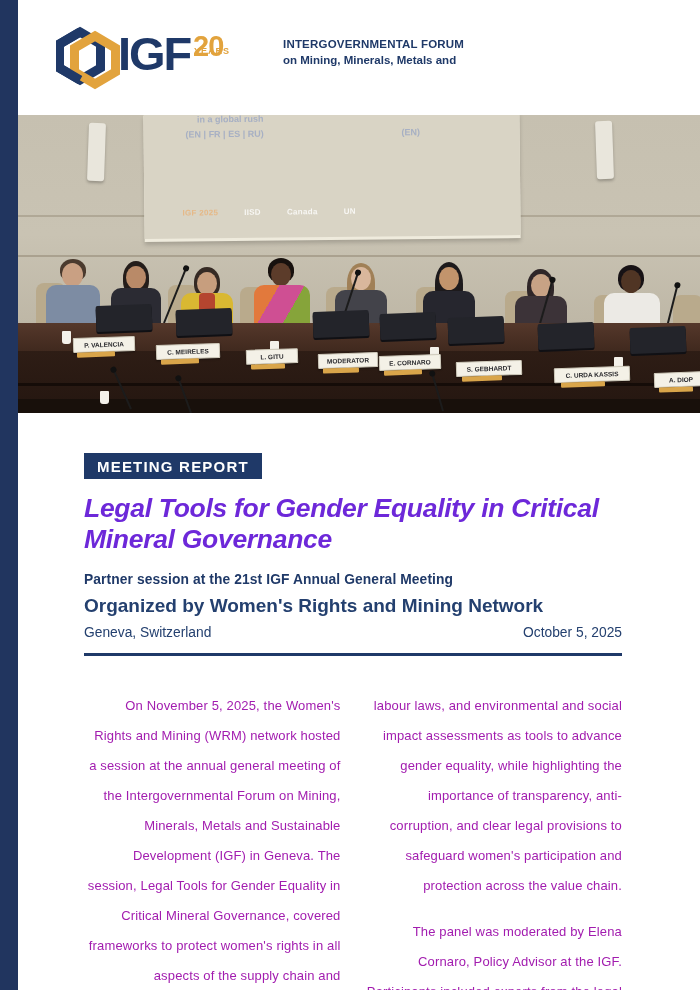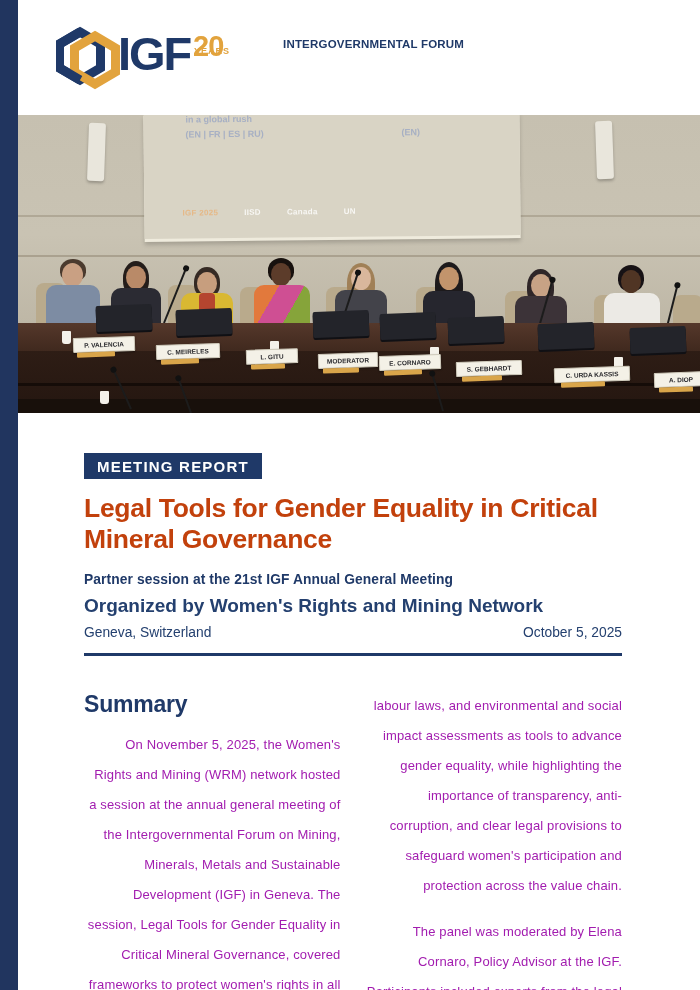--- a/index.html
+++ b/index.html
@@ -48,22 +48,22 @@
   .cup{position:absolute;width:9px;height:13px;background:#f4f1ea;border-radius:1px 1px 3px 3px;}
   .plate{position:absolute;background:#f4f1e7;border:1px solid #cfcabb;border-radius:1px;
          color:#2a2a2e;font-size:6.5px;font-weight:700;text-align:center;line-height:13px;
          height:13px;white-space:nowrap;overflow:hidden;box-shadow:0 1px 2px rgba(0,0,0,.4);}
   .plate-gold{position:absolute;height:5px;background:#d9a54a;border-radius:1px;}
 
   
   .content{position:absolute;left:84px;top:413px;width:538px;}
   .badge{display:inline-block;margin-top:40px;background:#1f3968;color:#ffffff;
          font-size:15px;font-weight:800;letter-spacing:1.2px;padding:5px 13px 4px 13px;}
-  .title{margin-top:14px;color:#c2410c;font-size:26.5px;font-weight:800;
-         letter-spacing:-.3px;line-height:31px;}
+  .title{margin-top:14px;color:#6d28d9;font-size:26.5px;font-weight:800;
+         letter-spacing:-.3px;line-height:31px;font-style:italic;}
   .sub-bold{margin-top:17px;color:#1f3968;font-size:13.8px;font-weight:800;letter-spacing:.1px;}
   .sub{margin-top:8px;color:#24406f;font-size:19px;font-weight:700;}
   .loc-row{margin-top:8px;display:flex;justify-content:space-between;
            color:#24406f;font-size:13.8px;font-weight:500;text-align:right;}
   .divider{margin-top:13px;height:3px;background:#1f3968;}
 
   .cols{margin-top:35px;display:flex;gap:25px;}
   .col{flex:1;}
   .summary-h{color:#1f3968;font-size:23px;font-weight:800;margin:0 0 12px 0;letter-spacing:-.2px;}
   .body-p{color:#a21caf;font-size:13px;line-height:30px;letter-spacing:.15px;margin:0 0 16px 0;text-align:right;}
@@ -78,29 +78,30 @@
     <svg class="logo-hex" viewBox="0 0 64 64">
       <polygon points="24,7 44.5,19 44.5,43 24,55 3.5,43 3.5,19" fill="none" stroke="#1f3968" stroke-width="9"></polygon>
       <polygon points="39,11 59.5,23 59.5,47 39,59 18.5,47 18.5,23" fill="none" stroke="#e2a33d" stroke-width="9"></polygon>
       <path d="M24,7 L3.5,19 L3.5,43 L24,55" fill="none" stroke="#1f3968" stroke-width="9"></path>
     </svg>
     <div class="logo-igf">IGF</div>
     <div class="logo-20">20</div>
     <div class="logo-years">YEARS</div>
     <div class="org">
       <div class="b">INTERGOVERNMENTAL FORUM</div>
+      <div class="m">on Mining, Minerals, Metals and</div>
     </div>
   </div>
 
   <div class="photo">
     <div class="rail1"></div>
     <div class="rail2"></div>
 
     <div class="screen">
-      <div class="scr-txt" style="left:42px;top:0;">
+      <div class="scr-txt" style="left:42px;top:0;text-align:right;">
         <div>in a global rush</div>
         <div>(EN | FR | ES | RU)</div>
       </div>
       <div class="scr-txt" style="left:258px;top:15px;">
         <div>(EN)</div>
       </div>
       <div class="scr-logos">
         <span style="color:rgba(232,178,120,.8);">IGF 2025</span>
         <span>IISD</span>
         <span>Canada</span>
@@ -218,21 +219,20 @@
     <div class="sub-bold">Partner session at the 21st IGF Annual General Meeting</div>
     <div class="sub">Organized by Women's Rights and Mining Network</div>
     <div class="loc-row">
       <span>Geneva, Switzerland</span>
       <span>October 5, 2025</span>
     </div>
     <div class="divider"></div>
 
     <div class="cols">
       <div class="col">
-        <h2 class="summary-h">Summary</h2>
         <p class="body-p">On November 5, 2025, the Women's Rights and Mining (WRM) network hosted a session at the annual general meeting of the Intergovernmental Forum on Mining, Minerals, Metals and Sustainable Development (IGF) in Geneva. The session, Legal Tools for Gender Equality in Critical Mineral Governance, covered frameworks to protect women's rights in all aspects of the supply chain and communities in a fast-paced critical minerals environment. Discussions focused on the role of mining contracts,</p>
       </div>
       <div class="col">
         <p class="body-p">labour laws, and environmental and social impact assessments as tools to advance gender equality, while highlighting the importance of transparency, anti-corruption, and clear legal provisions to safeguard women's participation and protection across the value chain.</p>
         <p class="body-p">The panel was moderated by Elena Cornaro, Policy Advisor at the IGF. Participants included experts from the legal sector, international organizations, civil society, and government negotiation support advisors, with the following speakers:</p>
       </div>
     </div>
   </div>
 </div>
 

